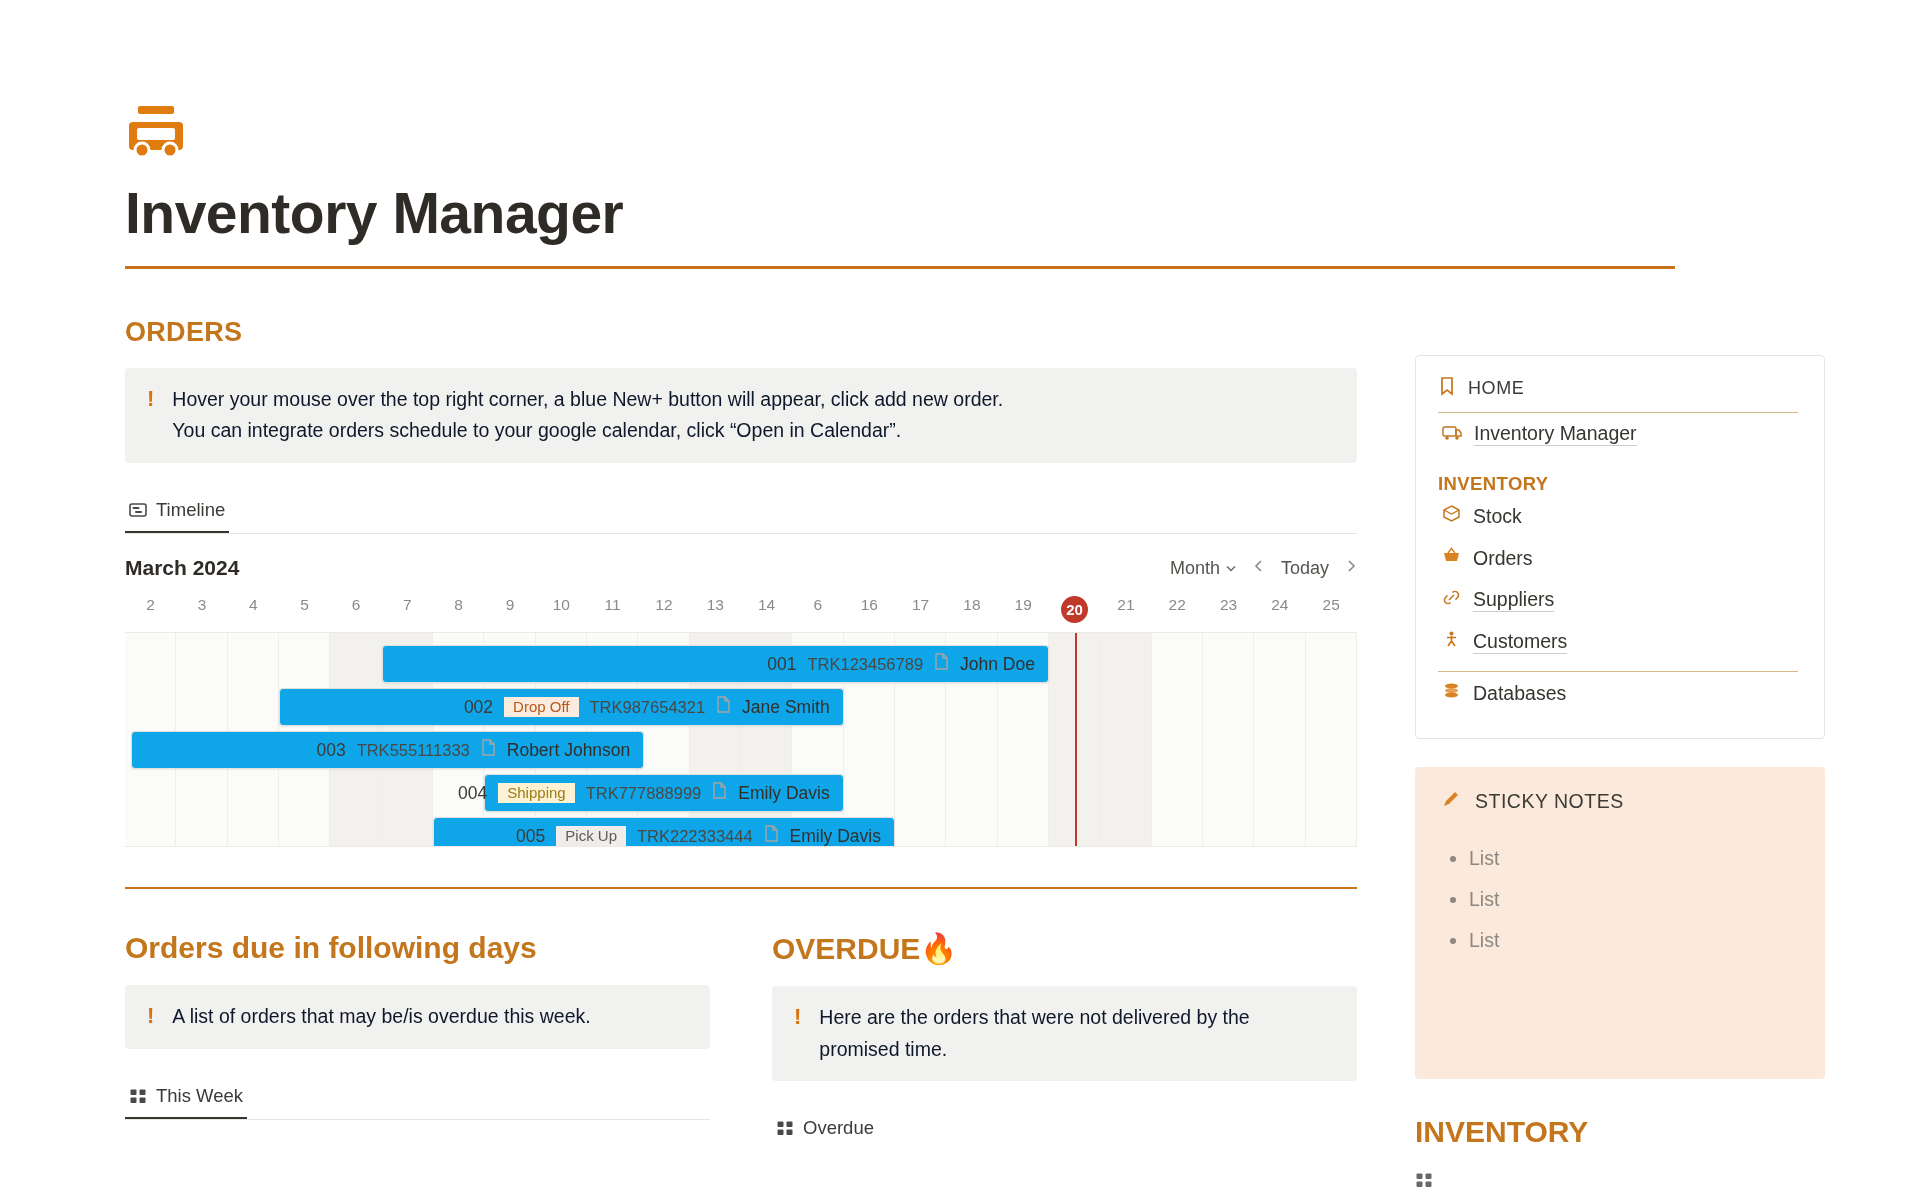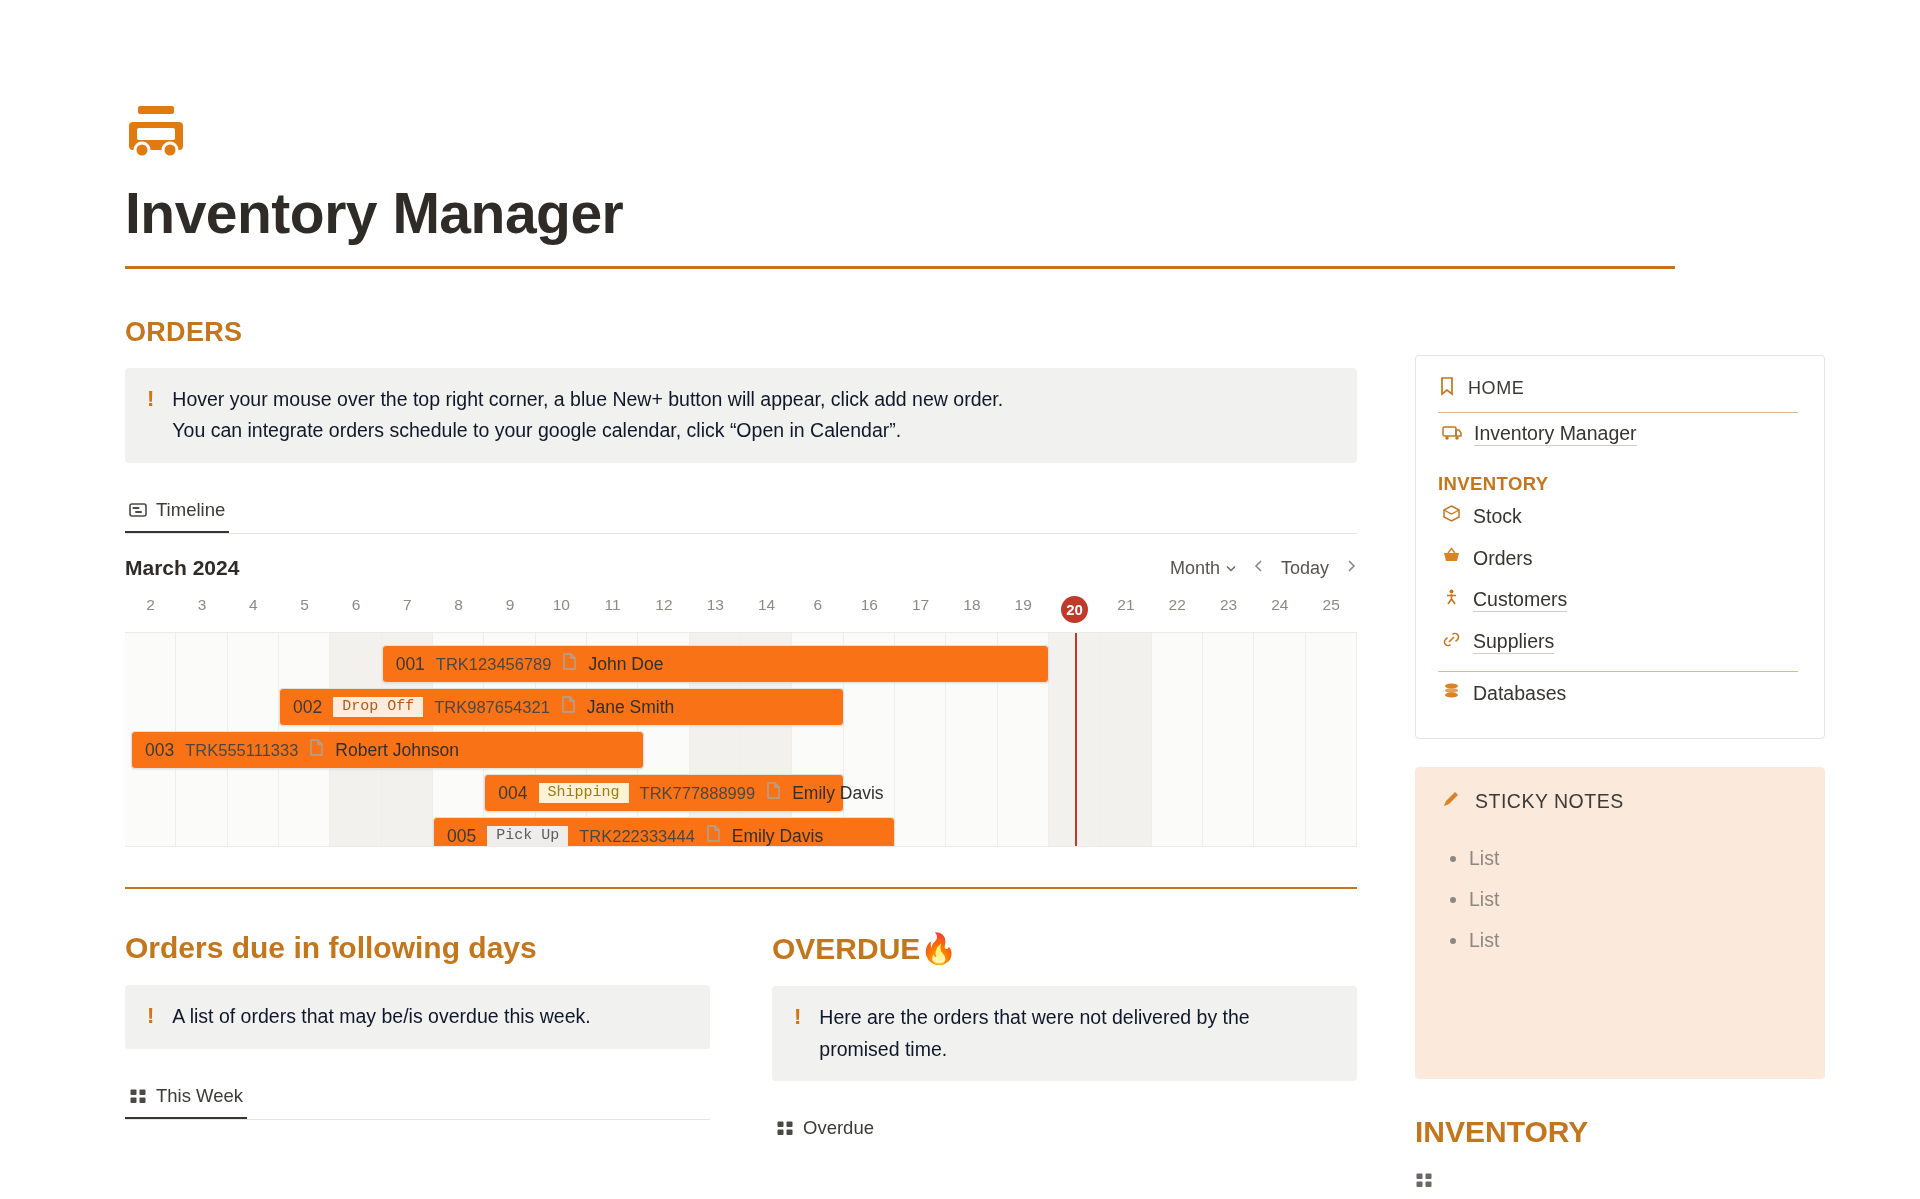--- a/index.html
+++ b/index.html
@@ -165,40 +165,40 @@
   .tl-colband.shade { background: #f2f1ee; }
   .tl-nowline {
     position: absolute;
     top: -9px; bottom: 0;
     width: 2px;
     background: #c0392b;
   }
   .tl-bar {
     position: absolute;
     height: 38px;
-    background: #f97316;
+    background: #0ea5e9;
     border: 1px solid #e3e1dd;
     border-radius: 4px;
     box-shadow: 0 1px 2px rgba(15,15,15,0.07);
     display: flex;
     align-items: center;
     gap: 11px;
     padding: 0 13px;
     font-size: 17.5px;
     color: #37352f;
     white-space: nowrap;
     cursor: pointer;
+    justify-content: flex-end;
   }
   .tl-num { color: #3c3a36; font-size: 17.5px; }
   .pill {
     font-size: 15px;
     padding: 1px 9px;
     border-radius: 0;
     line-height: 1.2;
-    font-family: Liberation Mono, monospace;
   }
   .pill.dropoff { background: #fbecdd; color: #b4581d; }
   .pill.shipping { background: #fdf3d4; color: #9d7b14; }
   .pill.pickup { background: #eeedeb; color: #5e5c57; }
   .trk { color: #4a4843; font-size: 16.5px; }
   .docicon { color: #a3a09b; }
   .person { color: #32302c; font-size: 17.5px; }
 
   .section-rule {
     margin-top: 40px;
@@ -562,36 +562,36 @@
             <path d="M2 7 h15 l-2 8 h-11 z" fill="#d98324"></path>
             <path d="M6 7 L9.5 2.5 L13 7" fill="none" stroke="#d98324" stroke-width="1.5"></path>
           </svg>
         </span>
         <span>Orders</span>
       </div>
 
       <div class="nav-item">
         <span>
           <svg width="19" height="19" viewBox="0 0 19 19">
-            <circle cx="9.5" cy="3.5" r="2" fill="#c4761c"></circle>
-            <path d="M9.5 6 v5 M9.5 11 l-3.5 5 M9.5 11 l3.5 5 M5 7.5 h9" fill="none" stroke="#c4761c" stroke-width="1.6"></path>
-          </svg>
-        </span>
-        <span class="lnk">Customers</span>
-      </div>
-
-      <div class="nav-item">
-        <span>
-          <svg width="19" height="19" viewBox="0 0 19 19">
             <path d="M7 12 L12 7" stroke="#c4761c" stroke-width="1.6" fill="none"></path>
             <path d="M10.5 4.5 a3.5 3.5 0 0 1 5 5 l-2 2" stroke="#c4761c" stroke-width="1.6" fill="none"></path>
             <path d="M8.5 14.5 a3.5 3.5 0 0 1 -5 -5 l2 -2" stroke="#c4761c" stroke-width="1.6" fill="none"></path>
           </svg>
         </span>
         <span class="lnk">Suppliers</span>
+      </div>
+
+      <div class="nav-item">
+        <span>
+          <svg width="19" height="19" viewBox="0 0 19 19">
+            <circle cx="9.5" cy="3.5" r="2" fill="#c4761c"></circle>
+            <path d="M9.5 6 v5 M9.5 11 l-3.5 5 M9.5 11 l3.5 5 M5 7.5 h9" fill="none" stroke="#c4761c" stroke-width="1.6"></path>
+          </svg>
+        </span>
+        <span class="lnk">Customers</span>
       </div>
 
       <div class="nav-divider"></div>
 
       <div class="nav-item">
         <span>
           <svg width="19" height="19" viewBox="0 0 19 19">
             <ellipse cx="9.5" cy="5" rx="6.5" ry="2.6" fill="#d98324"></ellipse>
             <ellipse cx="9.5" cy="9.5" rx="6.5" ry="2.6" fill="#e8a057"></ellipse>
             <ellipse cx="9.5" cy="14" rx="6.5" ry="2.6" fill="#d98324"></ellipse>

